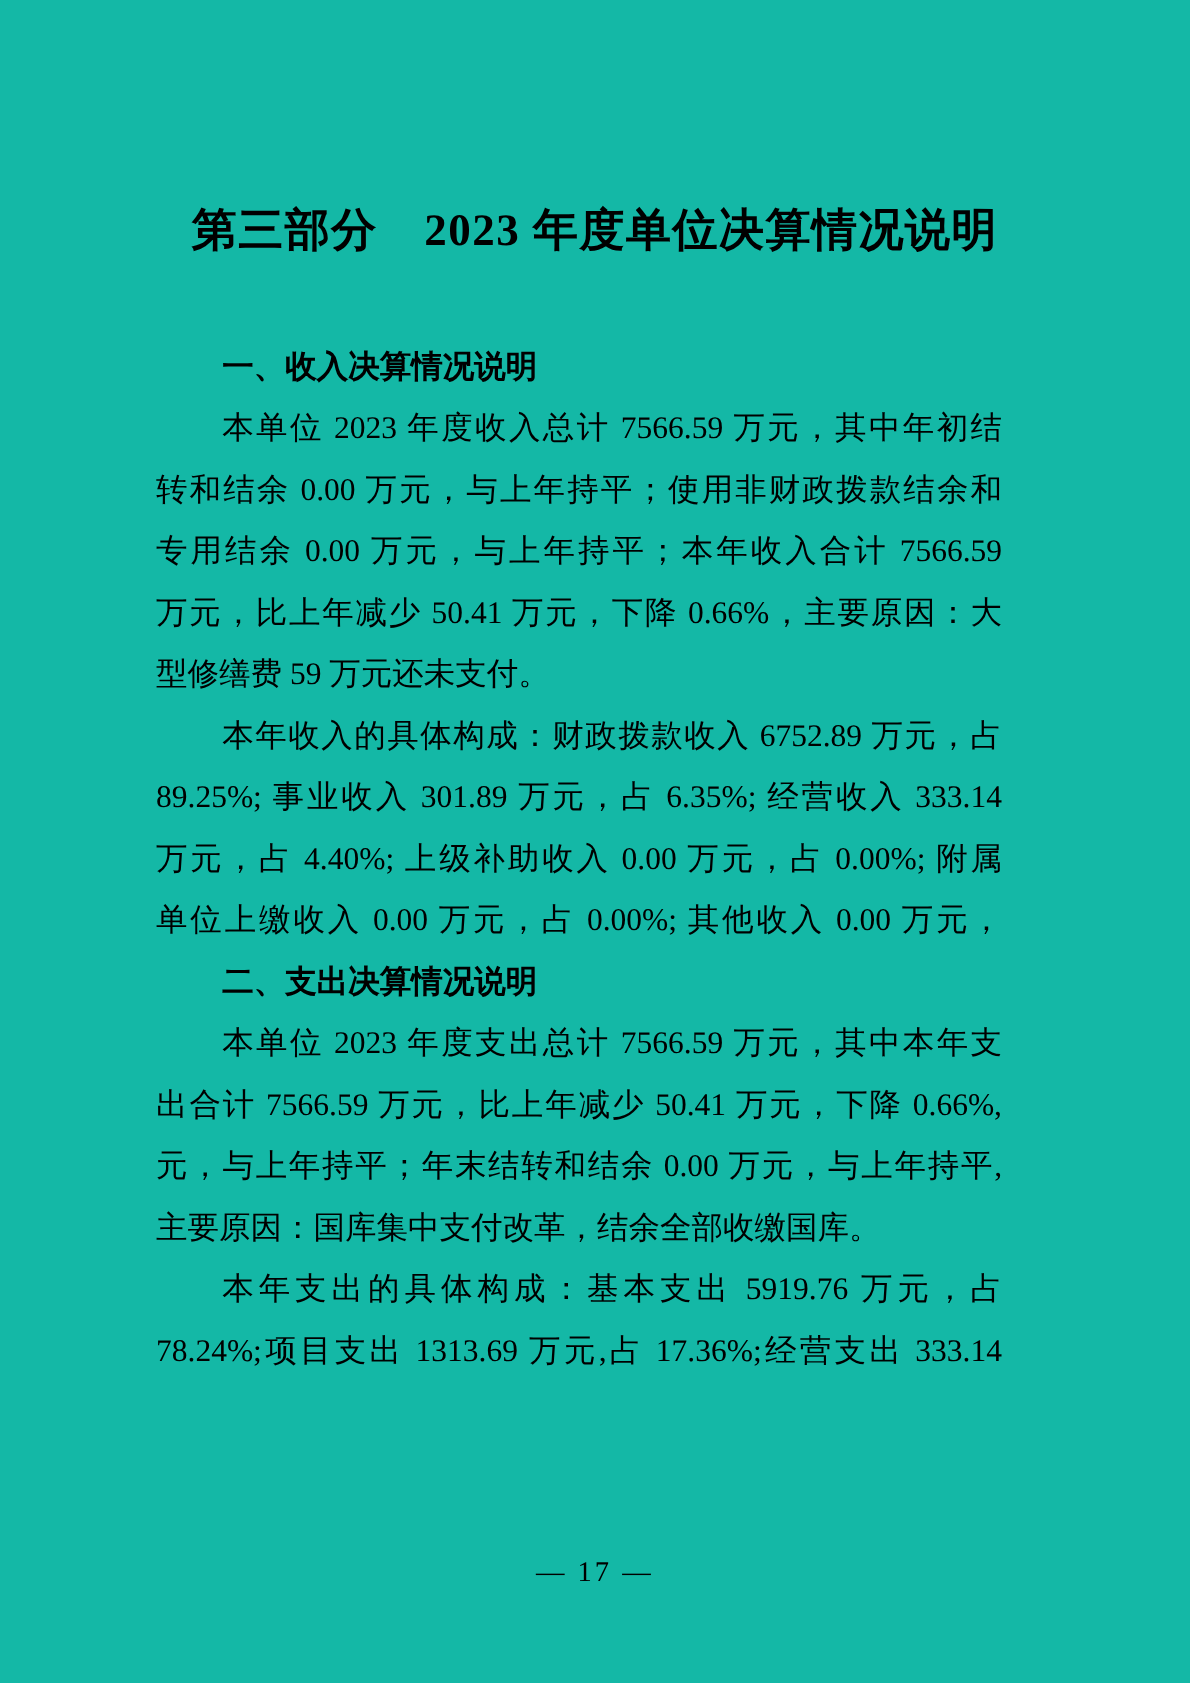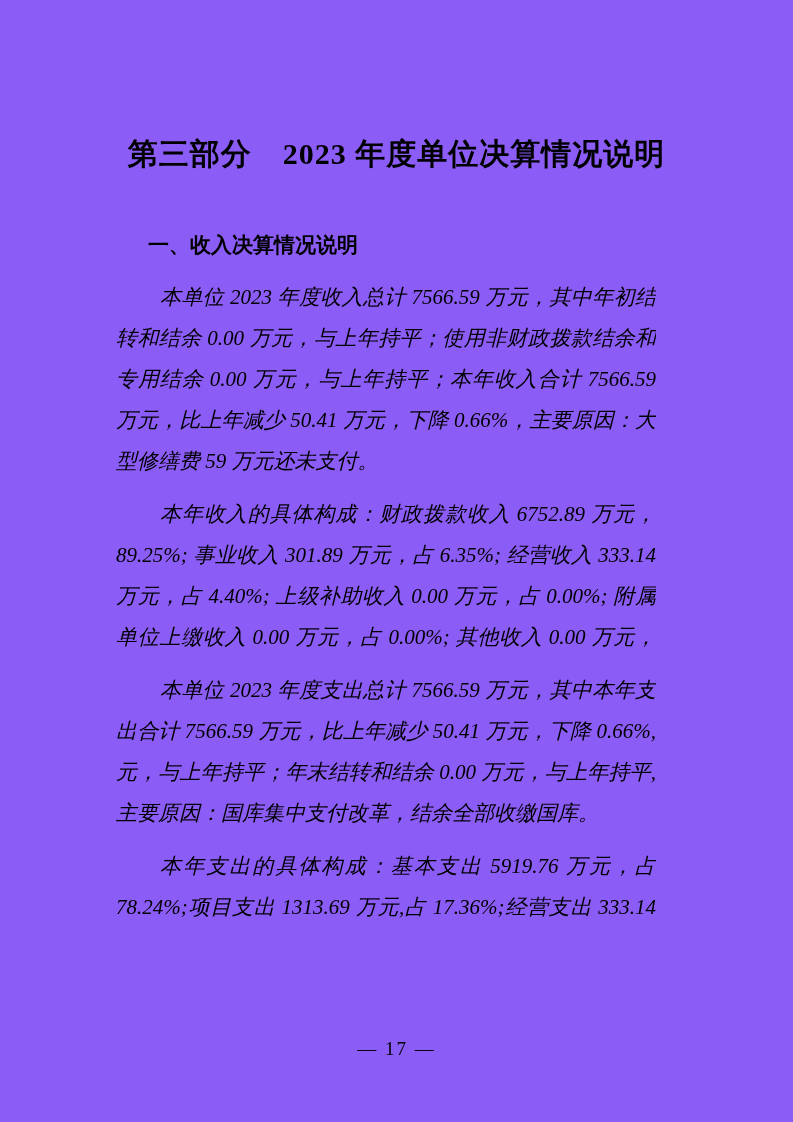--- a/index.html
+++ b/index.html
@@ -4,21 +4,21 @@
 <style>
   html, body {
     margin: 0;
     padding: 0;
     background: #ffffff;
   }
   .page {
     position: relative;
     width: 793px;
     height: 1122px;
-    background: #8b5cf6;
+    background: #14b8a6;
     color: #000000;
     overflow: hidden;
     font-family: "Liberation Serif", "DejaVu Serif", serif;
   }
   .doc-title {
     position: absolute;
     top: 132px;
     left: 0;
     width: 100%;
     text-align: center;
@@ -37,21 +37,21 @@
   }
   .section-heading {
     font-family: "Liberation Sans", "DejaVu Sans", sans-serif;
     font-weight: bold;
     font-size: 21px;
     line-height: 41px;
     height: 41px;
     text-indent: 2.1em;
     white-space: nowrap;
   }
-  .para { margin: 12px; font-style: italic; }
+  .para { margin: 0; }
   .line {
     font-family: "Liberation Serif", "DejaVu Serif", serif;
     font-size: 21px;
     line-height: 41px;
     height: 41px;
     overflow: hidden;
     text-align: justify;
     text-align-last: justify;
   }
   .line.first { text-indent: 2.1em; }
@@ -87,20 +87,21 @@
       <div class="line end">型修缮费 59 万元还未支付。</div>
     </div>
 
     <div class="para">
       <div class="line first">本年收入的具体构成：财政拨款收入 6752.89 万元，占</div>
       <div class="line">89.25%; 事业收入 301.89 万元，占 6.35%; 经营收入 333.14</div>
       <div class="line">万元，占 4.40%; 上级补助收入 0.00 万元，占 0.00%; 附属</div>
       <div class="line">单位上缴收入 0.00 万元，占 0.00%; 其他收入 0.00 万元，</div>
     </div>
 
+    <div class="section-heading">二、支出决算情况说明</div>
 
     <div class="para">
       <div class="line first">本单位 2023 年度支出总计 7566.59 万元，其中本年支</div>
       <div class="line">出合计 7566.59 万元，比上年减少 50.41 万元，下降 0.66%,</div>
       <div class="line">元，与上年持平；年末结转和结余 0.00 万元，与上年持平,</div>
       <div class="line end">主要原因：国库集中支付改革，结余全部收缴国库。</div>
     </div>
 
     <div class="para">
       <div class="line first">本年支出的具体构成：基本支出 5919.76 万元，占</div>

